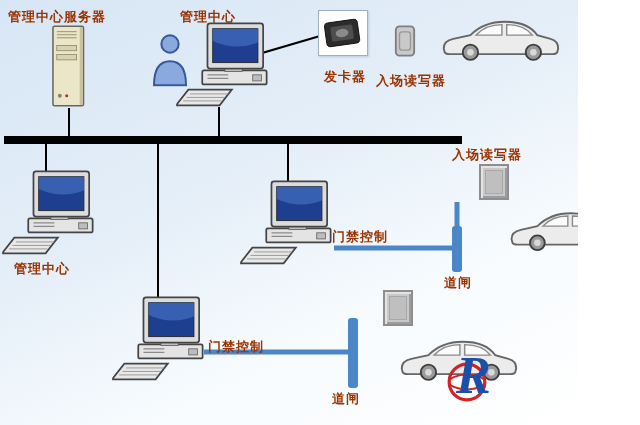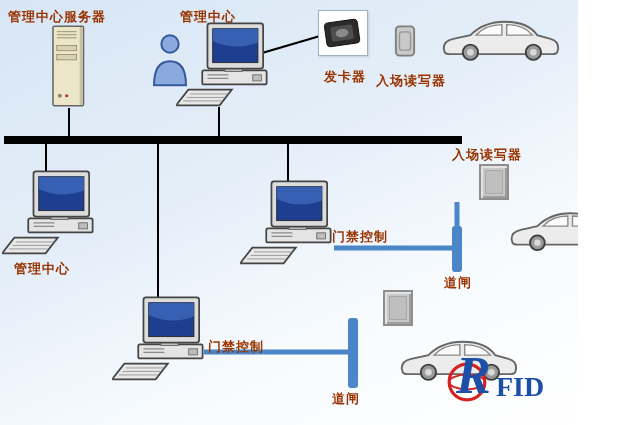--- a/index.html
+++ b/index.html
@@ -200,17 +200,16 @@
   <div class="lbl" style="left:332px; top:390px">道闸</div>
 
   <div class="logo">
     <div class="logo-row">
       <svg class="logo-globe" viewBox="0 0 40 40">
         <circle cx="20" cy="20" r="17" fill="none" stroke="#d42222" stroke-width="3"></circle>
         <ellipse cx="20" cy="20" rx="17" ry="7" fill="none" stroke="#d42222" stroke-width="1.8"></ellipse>
         <path d="M3 20 A 17 17 0 0 1 37 20" fill="none" stroke="#d42222" stroke-width="1.8"></path>
       </svg>
       <span class="logo-r">R</span>
-      <span class="logo-fid">FID</span>
     </div>
   </div>
 
 </div>
 
 </body></html>

